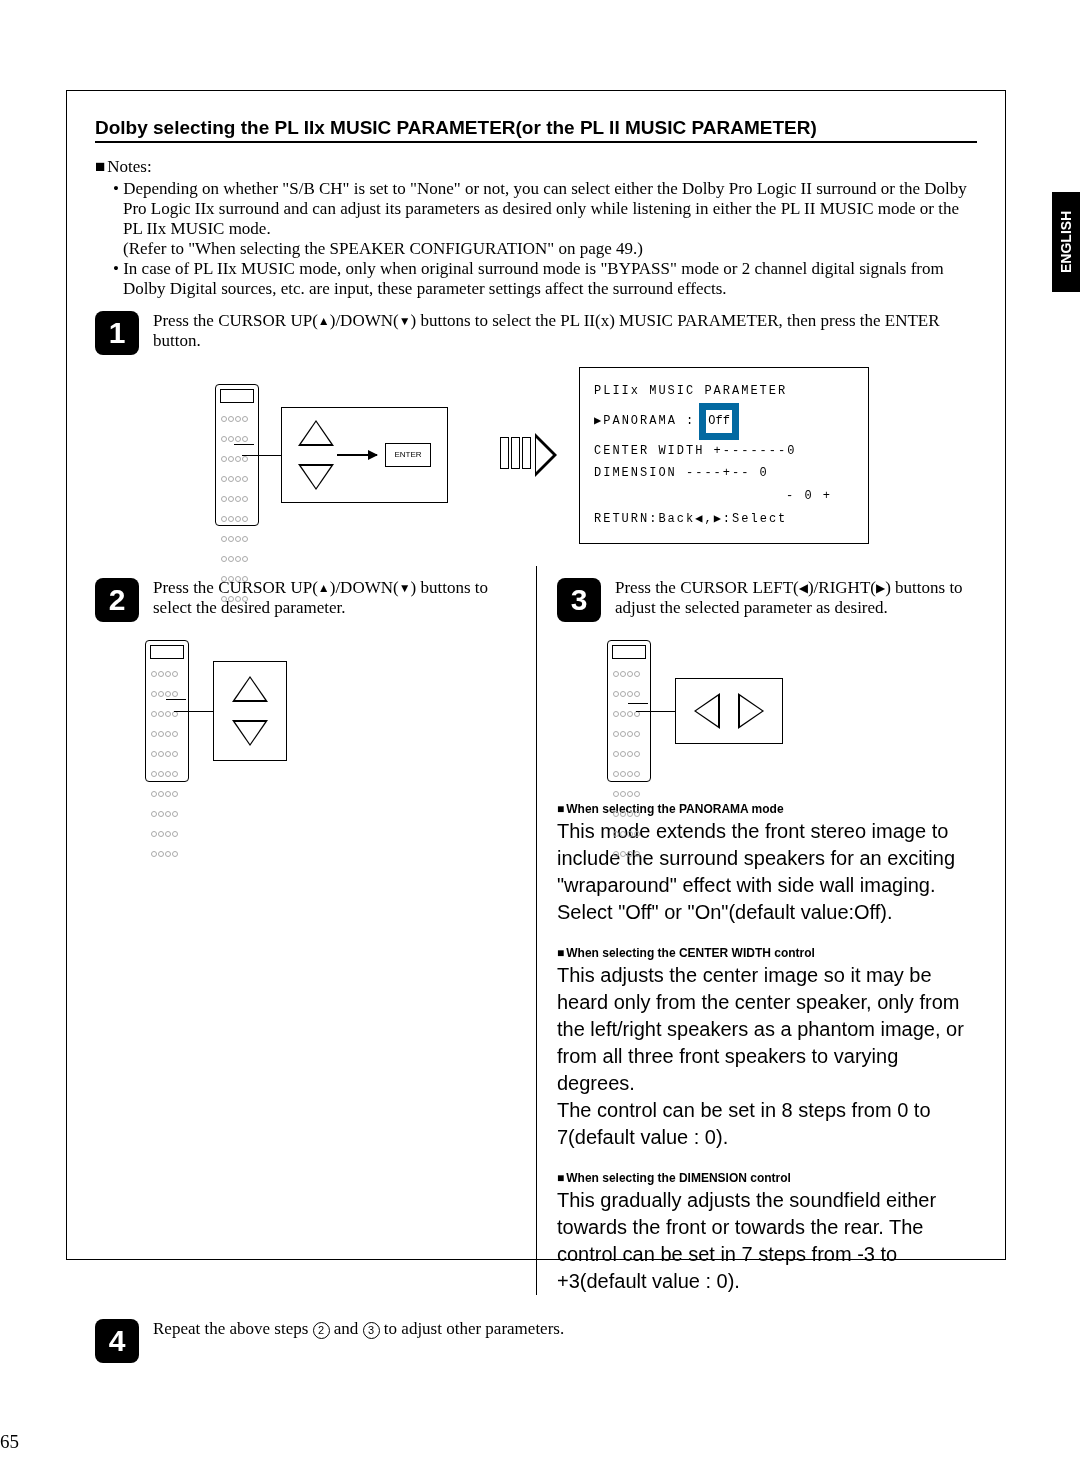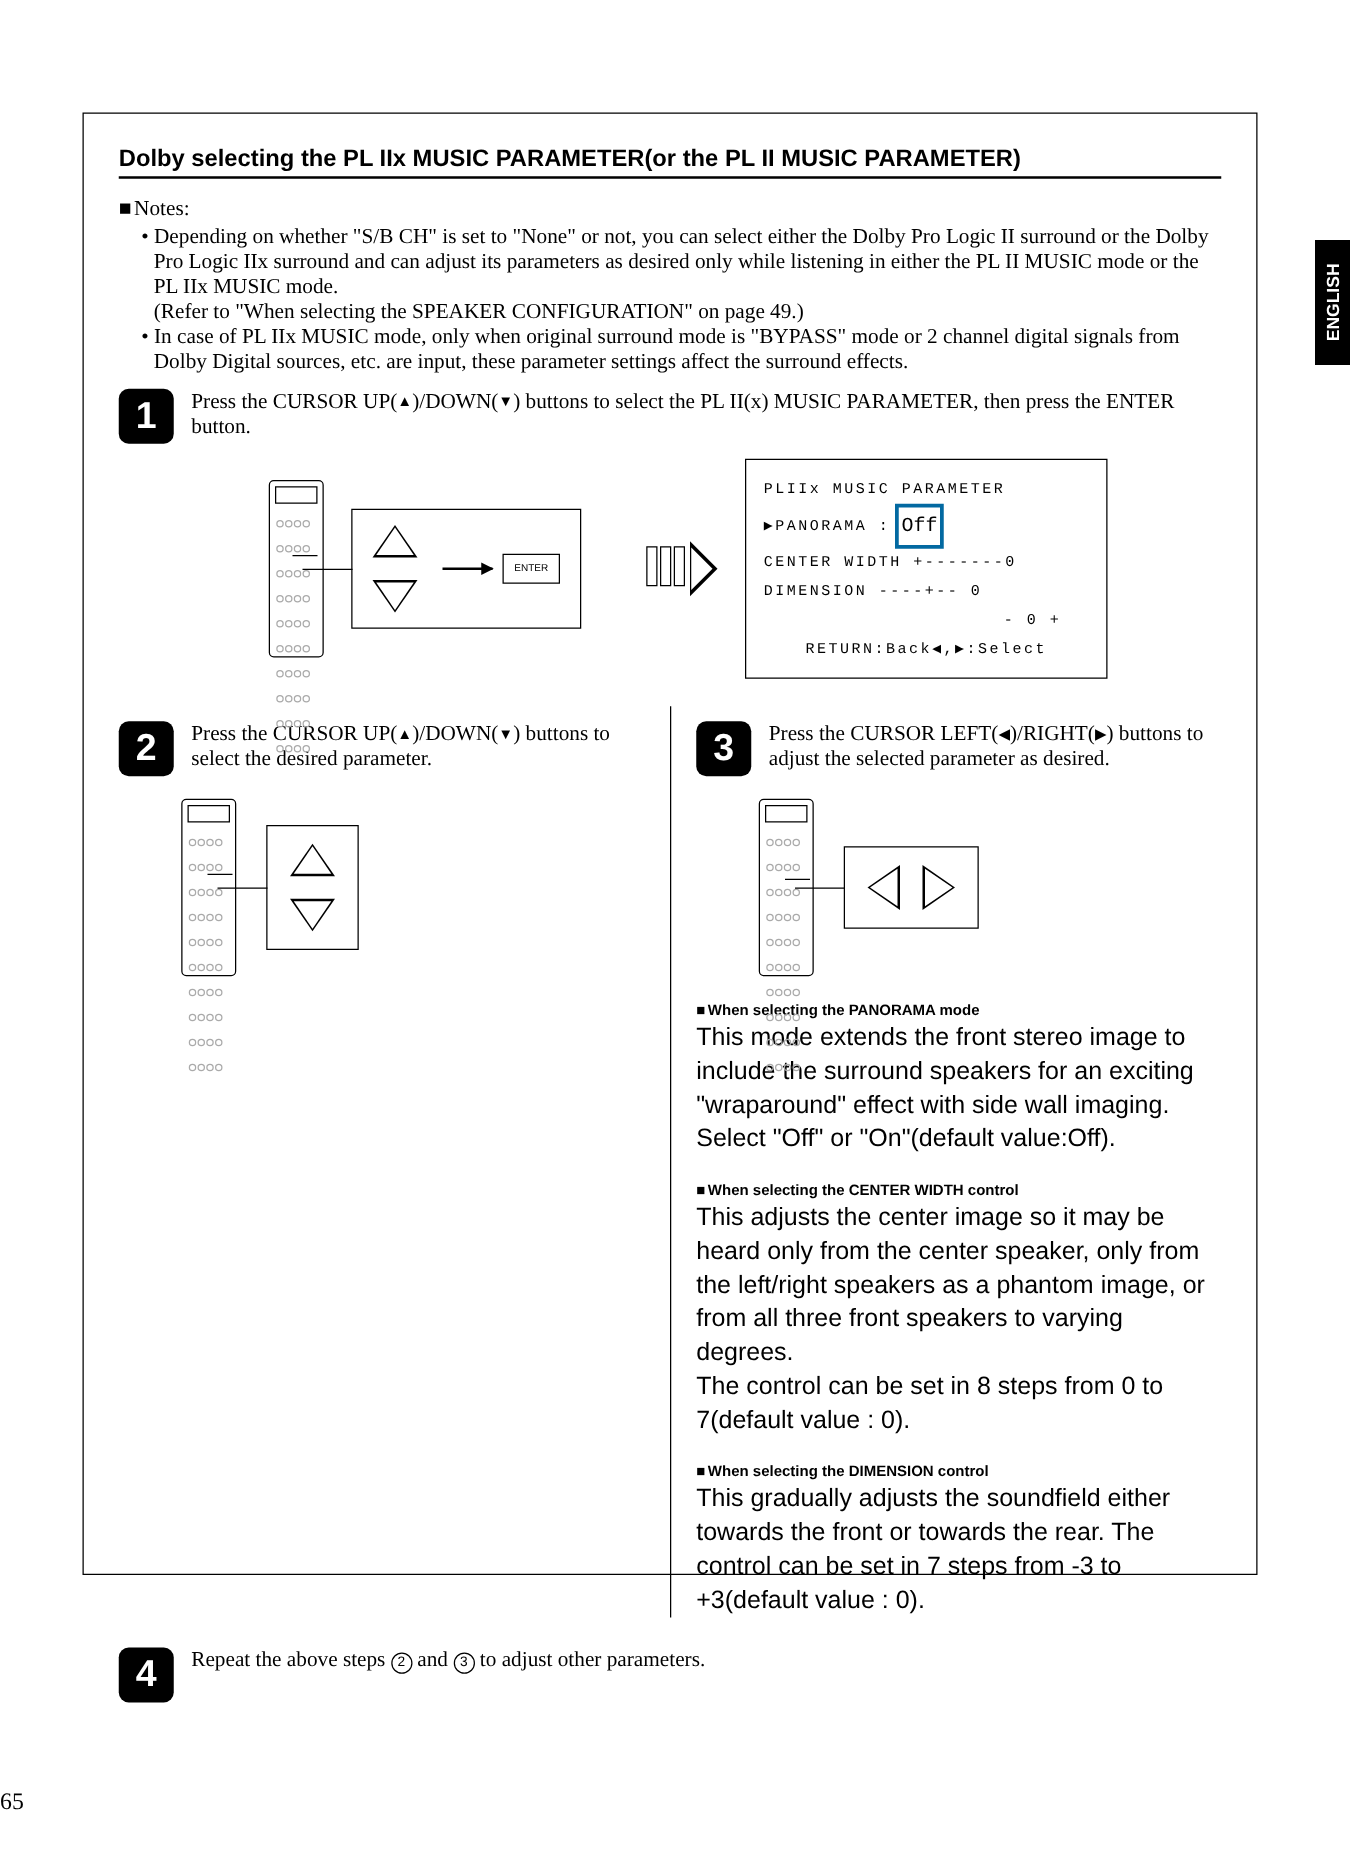--- a/index.html
+++ b/index.html
@@ -15,59 +15,59 @@
   .notes li:before{content:"• "}
   .step{display:flex;align-items:flex-start;margin-top:12px}
   .badge{width:44px;height:44px;border-radius:8px;background:#000;color:#fff;font-family:Arial,sans-serif;font-weight:bold;font-size:30px;text-align:center;line-height:44px;flex-shrink:0;margin-right:14px}
   .step-text{flex:1}
   .up{display:inline-block;font-size:12px;vertical-align:1px}
   .diagram-row{display:flex;align-items:center;gap:22px;margin:12px 0 0 120px}
   .remote{width:42px;height:140px;border:1px solid #000;border-radius:4px;position:relative;background:linear-gradient(#fff,#fff)}
   .remote-screen{position:absolute;top:4px;left:4px;right:4px;height:12px;border:1px solid #000}
   .remote-grid{position:absolute;top:22px;left:4px;right:4px;height:100px}
   .remote-grid span{display:inline-block;width:4px;height:4px;border:1px solid #aaa;border-radius:50%;margin:0.5px}
-  .callout{border:1px solid #000;padding:12px 16px;display:flex;align-items:center;gap:20px;position:relative}
+  .callout{border:1px solid #000;padding:12px 16px;display:flex;align-items:center;gap:3px;position:relative}
   .callout:after{content:"";position:absolute;left:-40px;top:50%;width:40px;height:1px;background:#000}
   .callout:before{content:"";position:absolute;left:-48px;top:38%;width:20px;height:1px;background:#000}
   .tri-up-b{width:0;height:0;border-style:solid;border-width:0 18px 26px 18px;border-color:transparent transparent #000 transparent;position:relative}
   .tri-up-b:after{content:"";position:absolute;top:2px;left:-15px;border-style:solid;border-width:0 15px 22px 15px;border-color:transparent transparent #fff transparent}
   .tri-dn-b{width:0;height:0;border-style:solid;border-width:26px 18px 0 18px;border-color:#000 transparent transparent transparent;position:relative}
   .tri-dn-b:after{content:"";position:absolute;top:-24px;left:-15px;border-style:solid;border-width:22px 15px 0 15px;border-color:#fff transparent transparent transparent}
   .tri-l-b{width:0;height:0;border-style:solid;border-width:18px 26px 18px 0;border-color:transparent #000 transparent transparent;position:relative}
   .tri-l-b:after{content:"";position:absolute;top:-15px;left:2px;border-style:solid;border-width:15px 22px 15px 0;border-color:transparent #fff transparent transparent}
   .tri-r-b{width:0;height:0;border-style:solid;border-width:18px 0 18px 26px;border-color:transparent transparent transparent #000;position:relative}
   .tri-r-b:after{content:"";position:absolute;top:-15px;left:-24px;border-style:solid;border-width:15px 0 15px 22px;border-color:transparent transparent transparent #fff}
   .enter-btn{width:44px;height:22px;border:1px solid #000;font-size:8px;font-family:Arial,sans-serif;text-align:center;line-height:22px}
   .arrow-line{width:40px;height:2px;background:#000;position:relative}
   .arrow-line:after{content:"";position:absolute;right:-1px;top:-4px;border-style:solid;border-width:5px 0 5px 10px;border-color:transparent transparent transparent #000}
   .big-arrow{display:flex;align-items:center;margin-left:30px}
   .big-arrow-bars span{display:inline-block;width:7px;height:30px;border:1px solid #000;margin-right:2px}
   .big-arrow-head{width:0;height:0;border-style:solid;border-width:22px 0 22px 22px;border-color:transparent transparent transparent #000;position:relative;margin-left:2px}
   .big-arrow-head:after{content:"";position:absolute;top:-17px;left:-21px;border-style:solid;border-width:17px 0 17px 17px;border-color:transparent transparent transparent #fff}
   .osd{border:1px solid #000;width:260px;padding:12px 14px;font-family:"Courier New",monospace;font-size:12px;letter-spacing:2px;line-height:1.9}
-  .osd-off{border:3px solid #0369a1;padding:0 2px;font-size:16px;letter-spacing:0}
+  .osd-off{border:7px solid #0369a1;padding:0 2px;font-size:12px;letter-spacing:0}
   .cols{display:flex;margin-top:22px;border-top:none}
   .col{width:50%;box-sizing:border-box}
   .col-l{padding-right:20px}
   .col-r{padding-left:20px;border-left:1px solid #000}
   .sub-diagram{display:flex;align-items:center;gap:24px;margin:18px 0 0 50px}
   .callout2{border:1px solid #000;padding:14px 18px;display:flex;flex-direction:column;align-items:center;gap:18px;position:relative}
   .callout2:after{content:"";position:absolute;left:-40px;top:50%;width:40px;height:1px;background:#000}
   .callout2:before{content:"";position:absolute;left:-48px;top:38%;width:20px;height:1px;background:#000}
   .callout3{border:1px solid #000;padding:14px 18px;display:flex;align-items:center;gap:18px;position:relative}
   .callout3:after{content:"";position:absolute;left:-40px;top:50%;width:40px;height:1px;background:#000}
   .callout3:before{content:"";position:absolute;left:-48px;top:38%;width:20px;height:1px;background:#000}
   .sec{font-family:Arial,sans-serif;margin-top:20px}
   .sec-h{font-weight:bold;font-size:12px}
   .sec-h:before{content:"■";margin-right:2px}
   .sec-p{font-size:20px;line-height:1.35;margin-top:2px}
   .circ{display:inline-block;width:15px;height:15px;border:1px solid #000;border-radius:50%;font-size:11px;text-align:center;line-height:15px;font-family:Arial,sans-serif;vertical-align:0}
   .page-num{position:absolute;bottom:26px;width:100%;font-size:19px}
   .vcol{display:flex;flex-direction:column;gap:18px;align-items:center}
-  .osd .row{display:flex;justify-content:center;align-items:center}
+  .osd .row{display:flex;justify-content:flex-start;align-items:center}
 </style>
 </head>
 <body>
 
 <div class="page">
 
   <div class="lang-tab">ENGLISH</div>
 
   <div class="outer">
 

